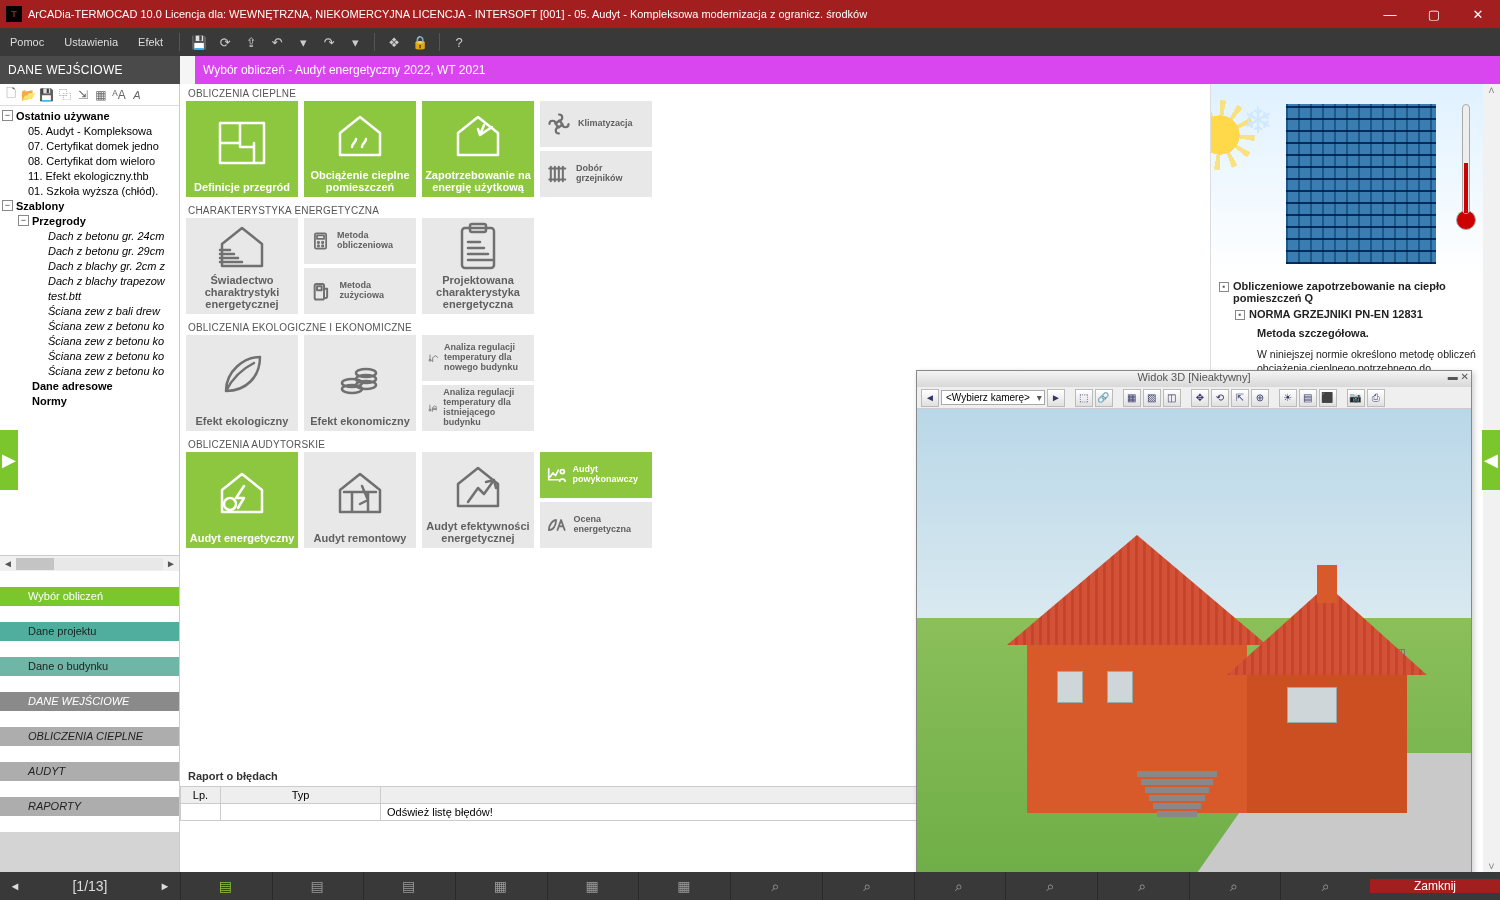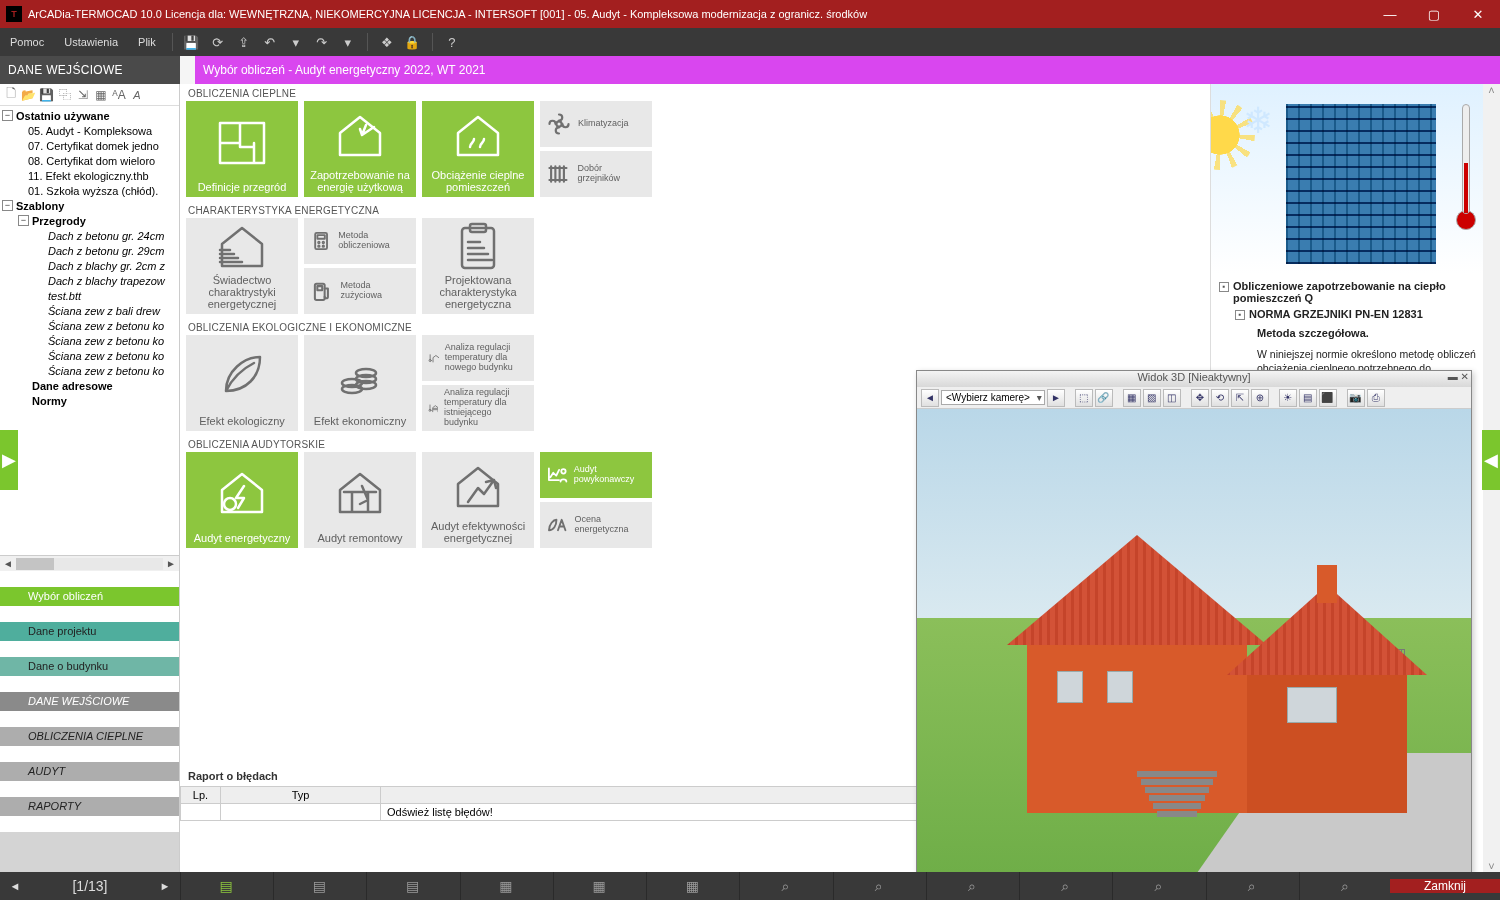--- a/index.html
+++ b/index.html
@@ -53,21 +53,21 @@
 .nt.gray2 { background:#adadad; font-style:italic; }
 
 
 .slide-left { position:absolute; left:0; top:430px; width:18px; height:60px; background:#7bc62d; display:flex; align-items:center; justify-content:center; color:#fff; font-size:18px; z-index:50; }
 .slide-right { position:absolute; right:0; top:430px; width:18px; height:60px; background:#7bc62d; display:flex; align-items:center; justify-content:center; color:#fff; font-size:18px; z-index:50; }
 
 
 .center { flex:1; background:#fff; position:relative; overflow:hidden; }
 .sectionlabel { font-size:10px; color:#555; padding:4px 0 2px 8px; letter-spacing:0.2px; }
 .tilegrid { display:flex; flex-wrap:wrap; gap:6px; padding:0 6px 4px 6px; }
-.tile { width:112px; height:96px; background:#e8e8e8; display:flex; flex-direction:column; align-items:center; justify-content:flex-end; padding-bottom:4px; font-size:9px; color:#606060; text-align:center; line-height:1.1; }
+.tile { width:112px; height:96px; background:#e8e8e8; display:flex; flex-direction:column; align-items:center; justify-content:flex-end; padding-bottom:4px; font-size:9px; color:#606060; text-align:center; line-height:1.1;font-weight:bold; }
 .tile .ticon { flex:1; display:flex; align-items:center; justify-content:center; }
 .tile svg { width:56px; height:56px; }
 .tile.half { height:46px; flex-direction:row; padding:0 6px; justify-content:flex-start; gap:6px; }
 .tile.half svg { width:26px; height:26px; }
 .tile.half .txt { font-size:9px; text-align:left; }
 .halfstack { display:flex; flex-direction:column; gap:4px; }
 .tile.green { background:#8dc63f; color:#fff; }
 .tile.green svg { stroke:#fff; }
 
 
@@ -120,41 +120,41 @@
 .report td { border:1px solid #ccc; padding:2px 6px; }
 
 
 .bottombar { height:28px; background:#393939; display:flex; align-items:center; color:#bbb; }
 .bottombar .nav { width:180px; display:flex; height:100%; }
 .bottombar .nav .nbtn { flex:0 0 30px; display:flex; align-items:center; justify-content:center; color:#ddd; }
 .bottombar .nav .pages { flex:1; display:flex; align-items:center; justify-content:center; color:#ddd; font-size:14px; }
 .bottombar .bbtns { flex:1; display:flex; gap:2px; height:100%; }
 .bottombar .bbtn { flex:1; display:flex; align-items:center; justify-content:center; color:#999; font-size:14px; border-left:1px solid #2a2a2a; }
 .bottombar .bbtn.active { color:#8dc63f; }
-.bottombar .close { width:110px; background:#a31f1f; color:#fff; display:flex; align-items:center; justify-content:center; font-size:12px; }
+.bottombar .close { width:130px; background:#a31f1f; color:#fff; display:flex; align-items:center; justify-content:center; font-size:12px; }
 
 svg { stroke:#707070; stroke-width:2.5; fill:none; stroke-linejoin:round; stroke-linecap:round; }
 </style>
 </head>
 <body>
 
 <div class="titlebar">
   <div class="logo">T</div>
   <div class="title">ArCADia-TERMOCAD 10.0 Licencja dla: WEWNĘTRZNA, NIEKOMERCYJNA LICENCJA - INTERSOFT [001] - 05. Audyt - Kompleksowa modernizacja z ogranicz. środków</div>
   <div class="winbtns">
     <div class="winbtn">―</div>
     <div class="winbtn">▢</div>
     <div class="winbtn">✕</div>
   </div>
 </div>
 
 <div class="menurow">
   <div class="menuitem"><span>Pomoc</span></div>
   <div class="menuitem"><span>Ustawienia</span></div>
-  <div class="menuitem"><span>Plik</span></div>
+  <div class="menuitem"><span>Efekt</span></div>
   <div class="sep"></div>
   <div class="tbtn">💾</div>
   <div class="tbtn">⟳</div>
   <div class="tbtn">⇪</div>
   <div class="tbtn">↶</div>
   <div class="tbtn">▾</div>
   <div class="tbtn">↷</div>
   <div class="tbtn">▾</div>
   <div class="sep"></div>
   <div class="tbtn">❖</div>
@@ -276,32 +276,32 @@
         <div class="ticon">
             <svg>
               <path d="M6 10h44v40H6zM6 30h20M26 10v24M40 30v20M26 34h14"></path>
             </svg>
           </div>
         <span>Definicje przegród</span>
       </div>
       <div class="tile green">
         <div class="ticon">
             <svg>
+              <path d="M8 48V26L28 10l20 16v22zM20 40c0-4 4-4 4-8m6 8c0-4 4-4 4-8"></path>
+            </svg>
+          </div>
+        <span>Obciążenie cieplne pomieszczeń</span>
+      </div>
+      <div class="tile green">
+        <div class="ticon">
+            <svg>
               <path d="M8 48V26L28 10l20 16v22zM42 20l-12 8m0 0l4-10m-4 10l-2-6"></path>
             </svg>
           </div>
         <span>Zapotrzebowanie na energię użytkową</span>
-      </div>
-      <div class="tile green">
-        <div class="ticon">
-            <svg>
-              <path d="M8 48V26L28 10l20 16v22zM20 40c0-4 4-4 4-8m6 8c0-4 4-4 4-8"></path>
-            </svg>
-          </div>
-        <span>Obciążenie cieplne pomieszczeń</span>
       </div>
       <div class="halfstack">
         <div class="tile half">
           <svg viewBox="0 0 30 30">
               <circle cx="15" cy="15" r="3"></circle>
               <path d="M15 4c5 0 5 7 0 7M15 26c-5 0-5-7 0-7M4 15c0-5 7-5 7 0M26 15c0 5-7 5-7 0"></path>
             </svg>
           <span class="txt">Klimatyzacja</span>
         </div>
         <div class="tile half">

